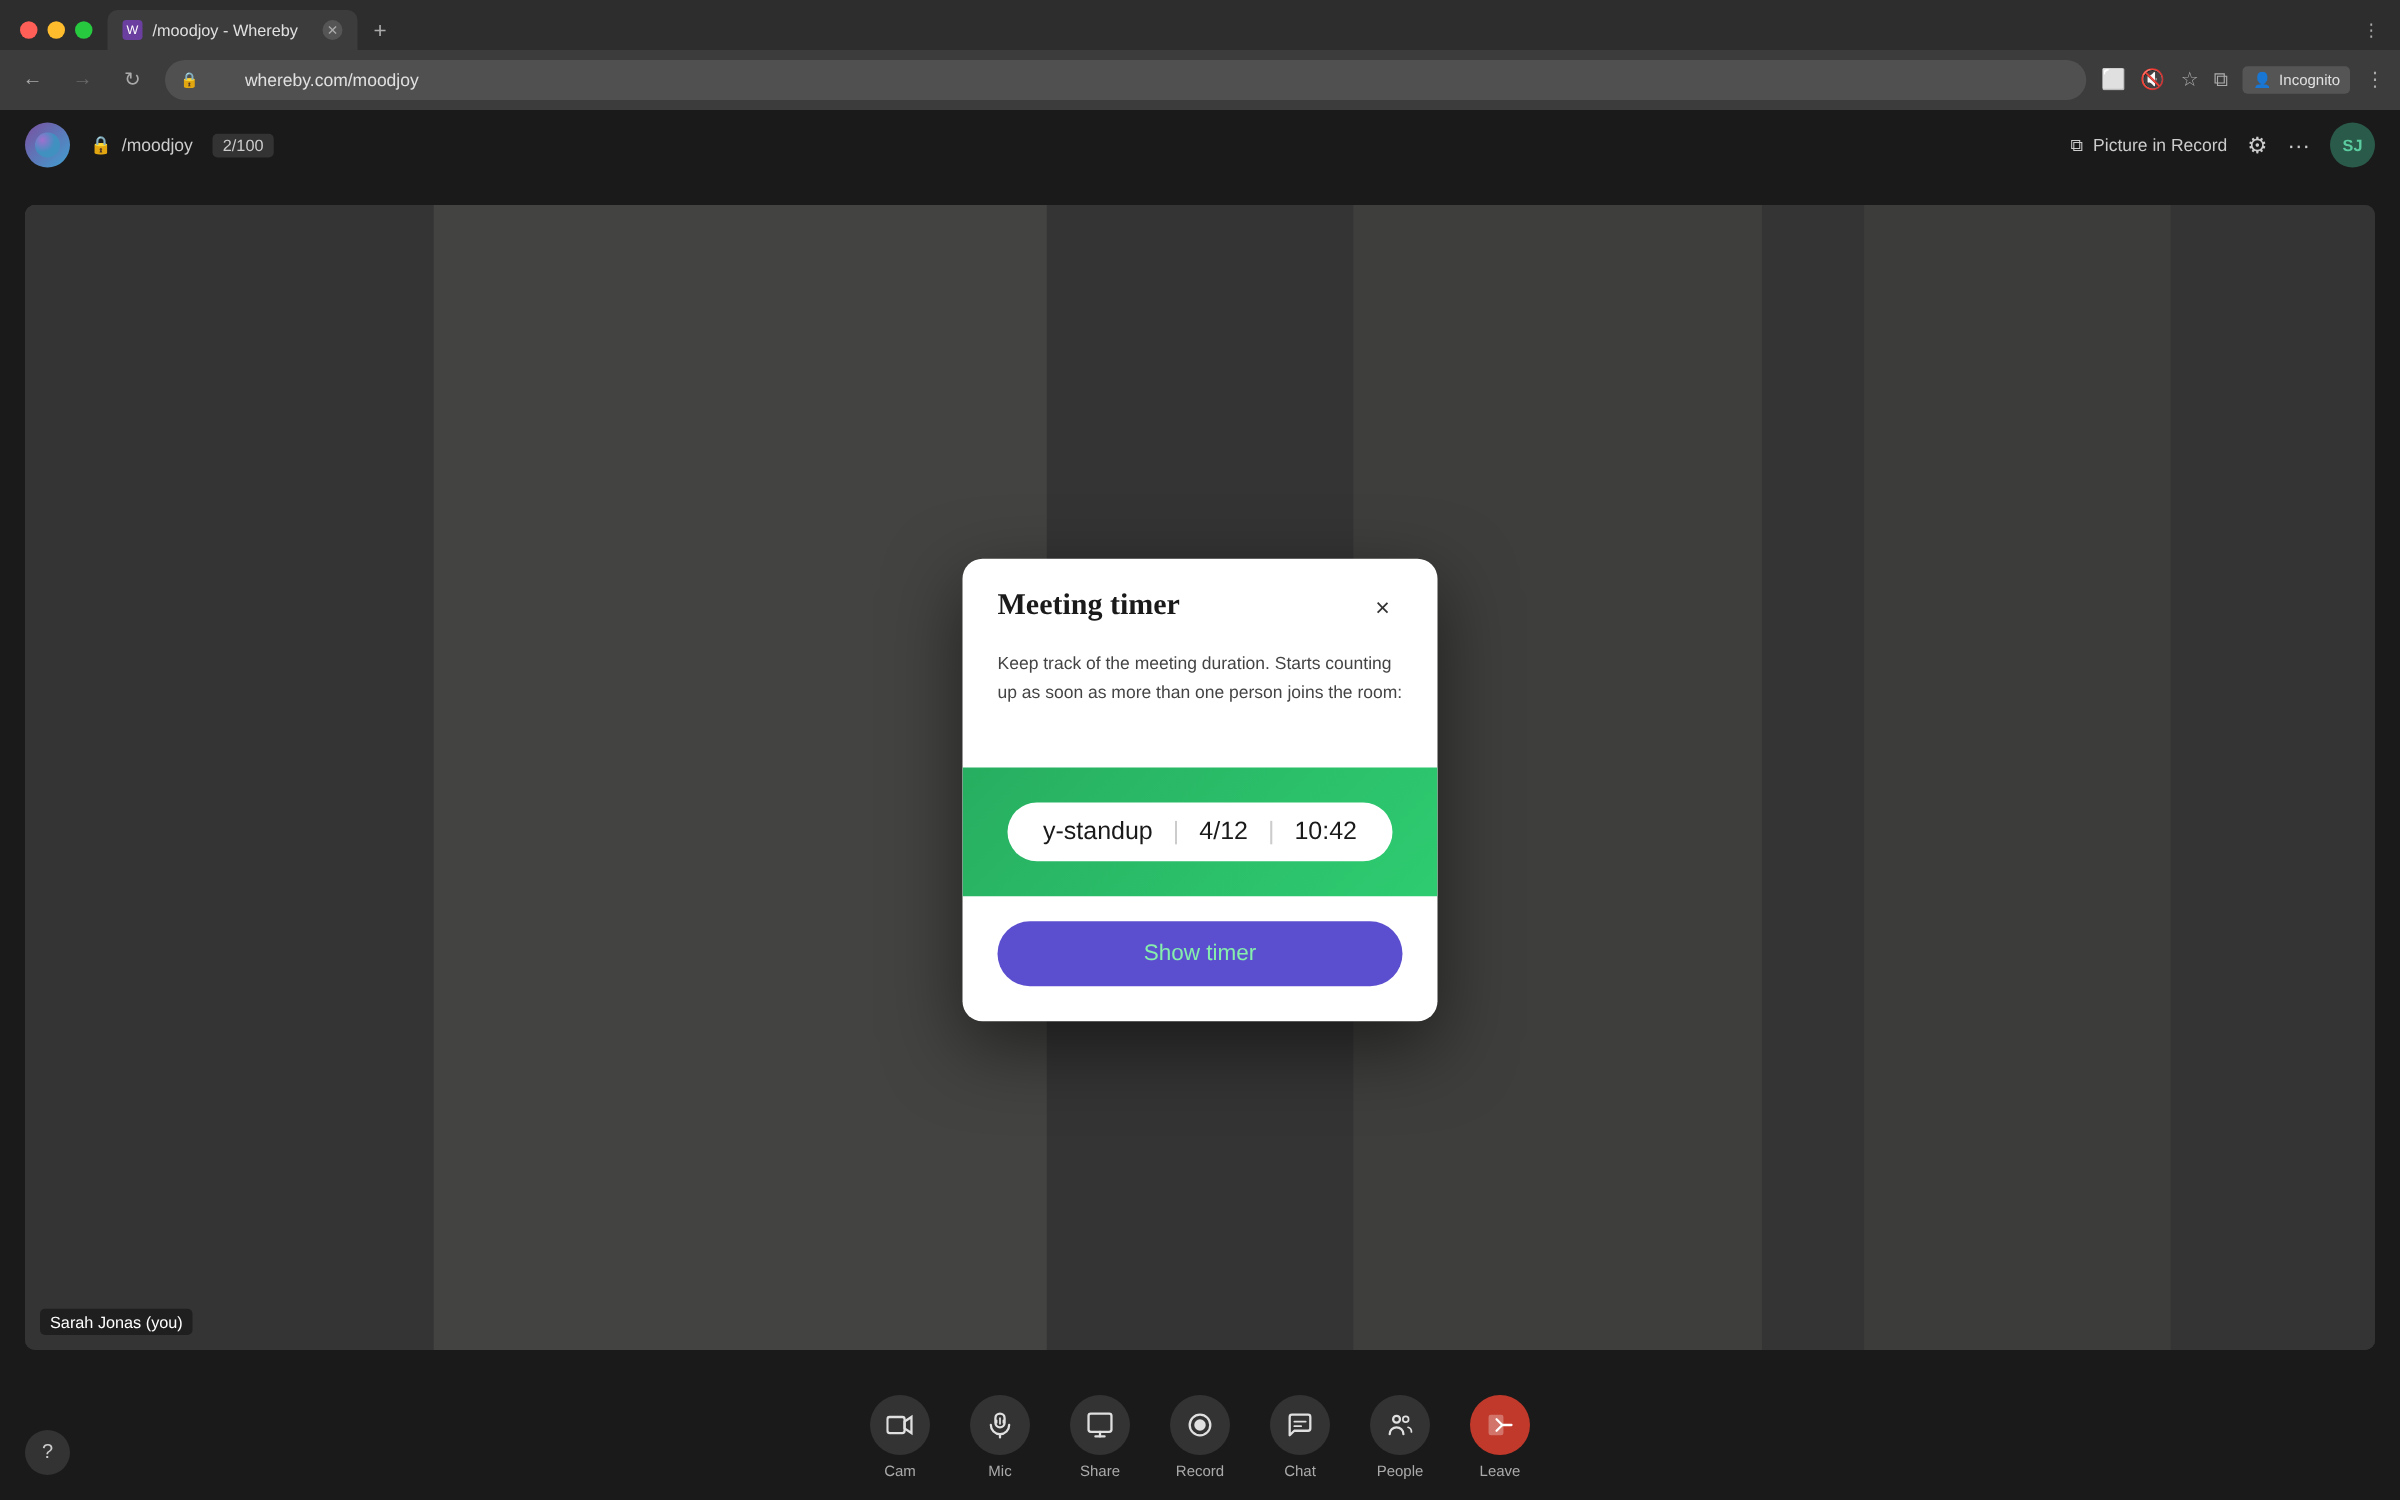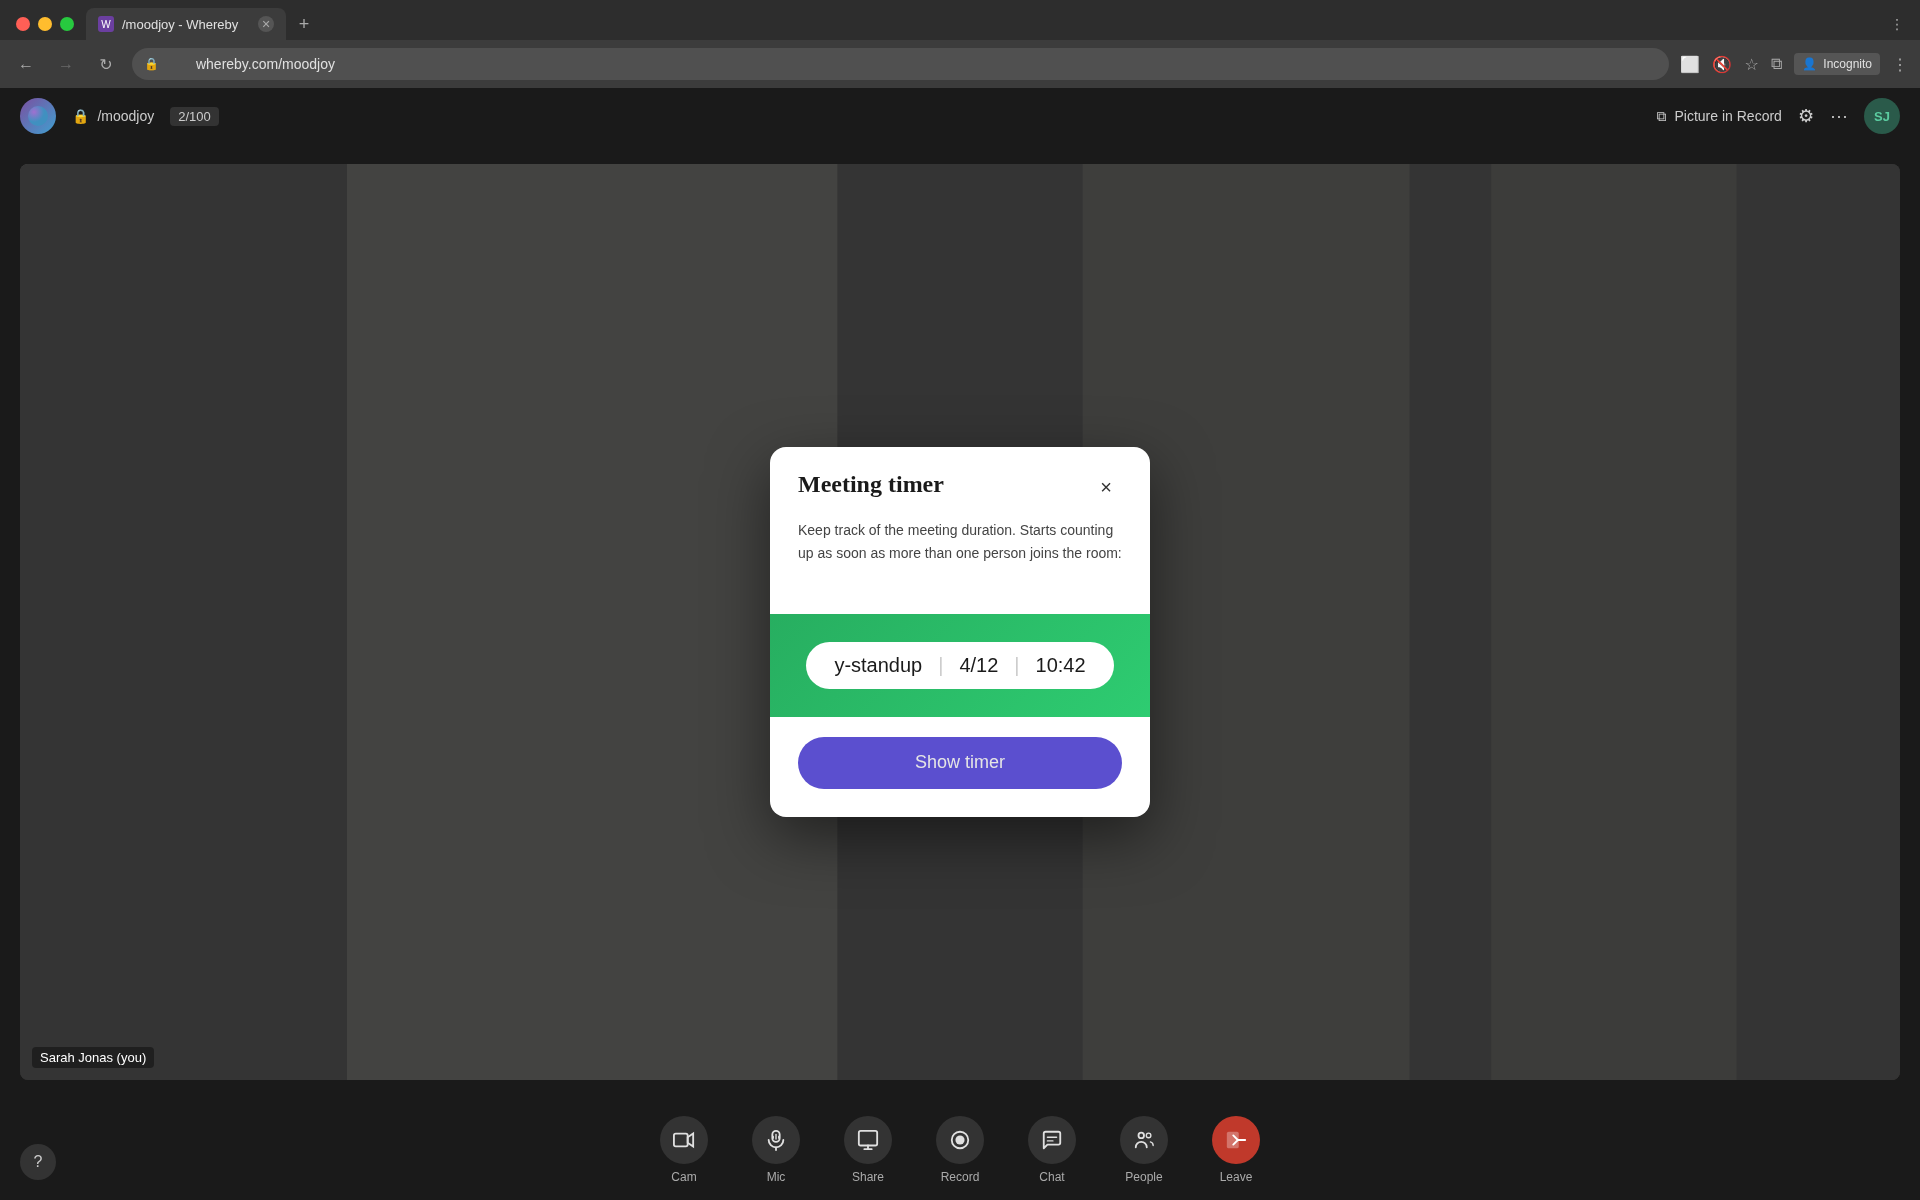--- a/index.html
+++ b/index.html
@@ -293,21 +293,21 @@
     .bottom-toolbar {
       position: absolute;
       bottom: 0;
       left: 0;
       right: 0;
       height: 100px;
       background: #1a1a1a;
       display: flex;
       align-items: center;
       justify-content: center;
-      gap: 12px;
+      gap: 0;
     }
 
     .tool-btn {
       display: flex;
       flex-direction: column;
       align-items: center;
       justify-content: center;
       gap: 6px;
       width: 80px;
       cursor: pointer;
@@ -446,21 +446,21 @@
     .modal-footer {
       padding: 20px 28px 28px 28px;
     }
 
     .show-timer-btn {
       width: 100%;
       height: 52px;
       background: #5b4fcf;
       border: none;
       border-radius: 50px;
-      color: #e5e5e5;
+      color: #86efac;
       font-size: 18px;
       font-weight: 500;
       cursor: pointer;
       display: flex;
       align-items: center;
       justify-content: center;
     }
 
     
     .tab-bar-inner {

